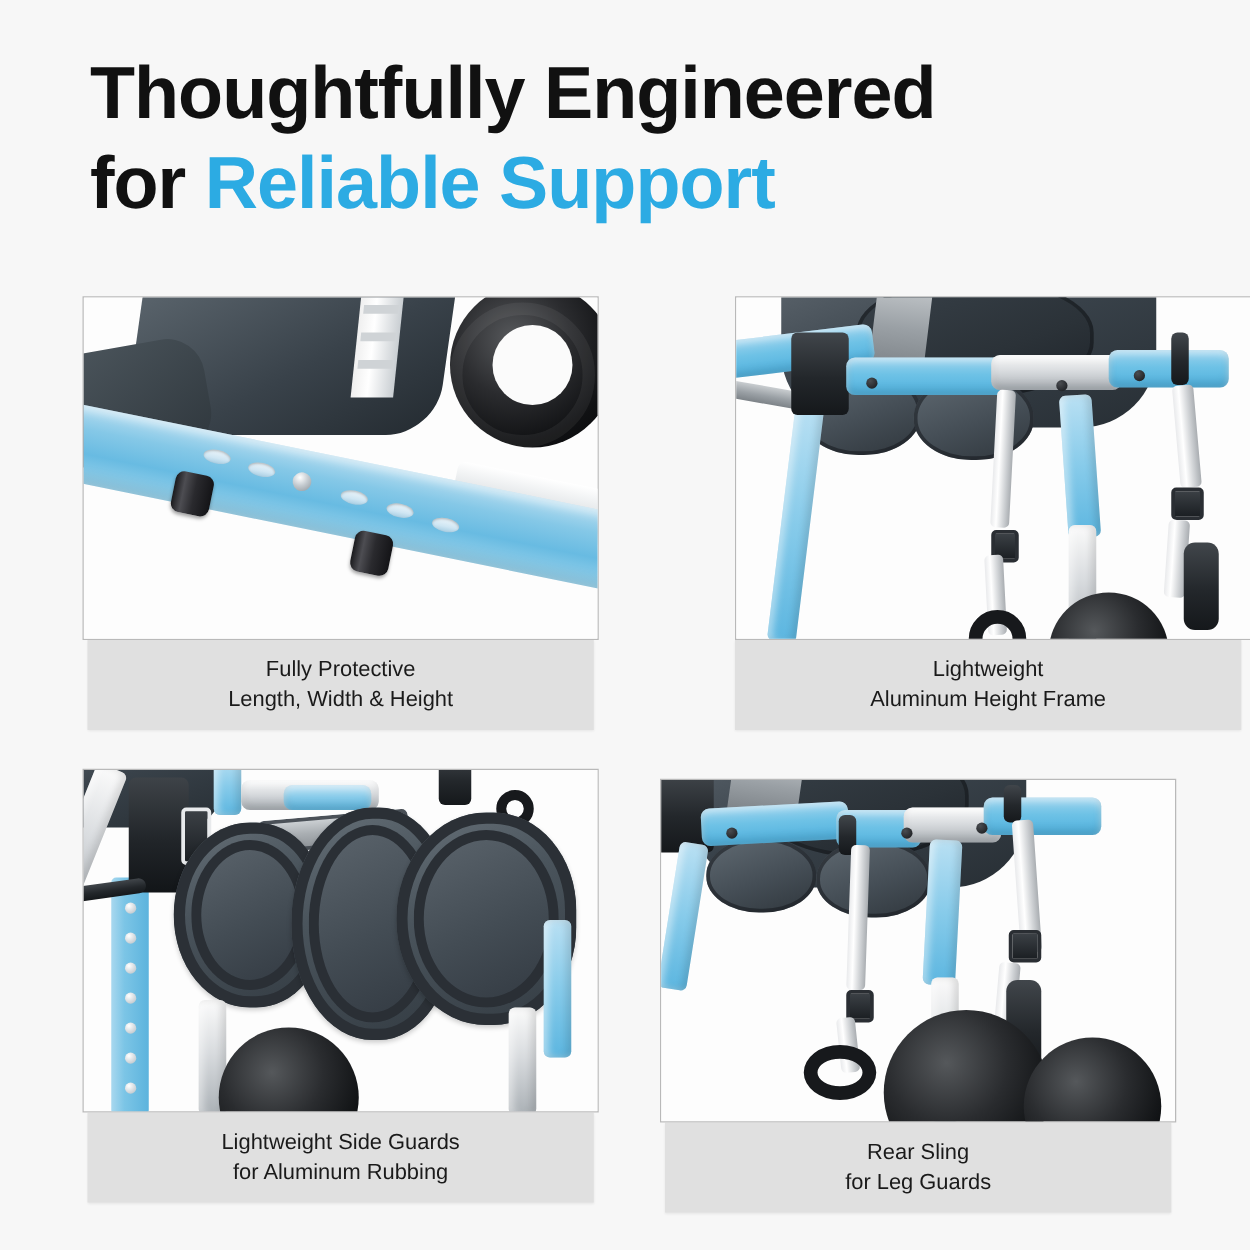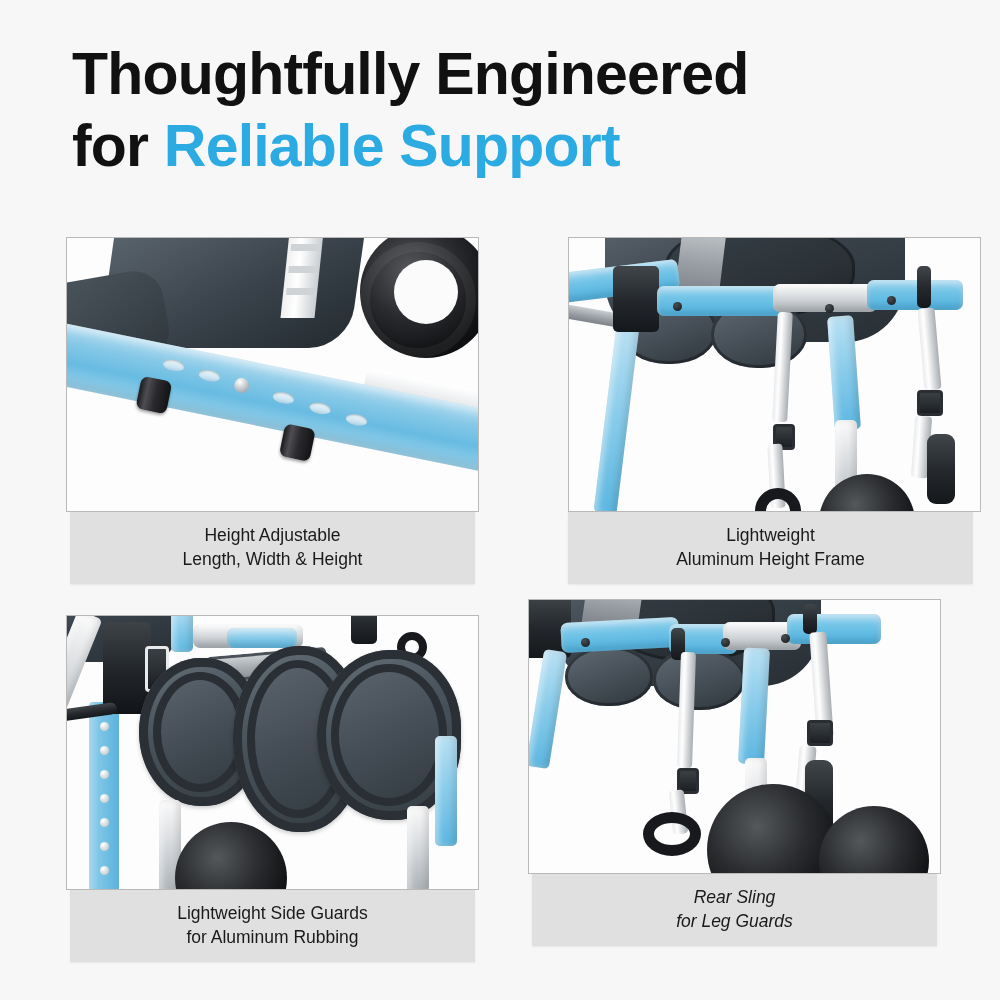--- a/index.html
+++ b/index.html
@@ -27,23 +27,23 @@
   .h-line2{ margin-top:12px; }
   .accent{ color:#2cabe3;text-align:center; }
 
   
   .grid{
     position:absolute; left:66px; top:237px;
     width:872px; height:720px;
   }
   .card{ position:absolute; width:413px; }
   .card.c1{ left:0;   top:0; }
-  .card.c2{ left:462px; top:0;padding-left:40px; }
+  .card.c2{ left:482px; top:0;padding-left:40px; }
   .card.c3{ left:0;   top:378px; }
-  .card.c4{ left:462px; top:362px;font-style:italic; }
+  .card.c4{ left:462px; top:386px; }
 
   .photo{
     position:relative;
     width:413px; height:275px;
     background:#ffffff;
     border:1px solid #b9b9b9;
     overflow:hidden;
   }
   .caption{
     width:405px; margin:0 auto;
@@ -241,21 +241,21 @@
             <div class="hole" style="left:232px;  top:24px;"></div>
             <div class="hole" style="left:270px;  top:27px;"></div>
             <div class="hole" style="left:308px;  top:31px;"></div>
             <div class="pin" style="left:192px;  top:18px;"></div>
             <div class="knob" style="left:100px;  top:36px;"></div>
             <div class="knob" style="left:250px;  top:54px;"></div>
           </div>
         </div>
       </div>
       <div class="caption">
-        <span class="cl">Height Adjustable</span>
+        <span class="cl">Fully Protective</span>
         <span class="cl">Length, Width &amp; Height</span>
       </div>
     </div>
 
     <div class="card c2">
       <div class="photo">
         <div class="scene">
           <div class="s2-seat" style="left:36px; top:-22px; width:300px; height:126px;">
             <div class="s2-seat-in"></div>
           </div>

